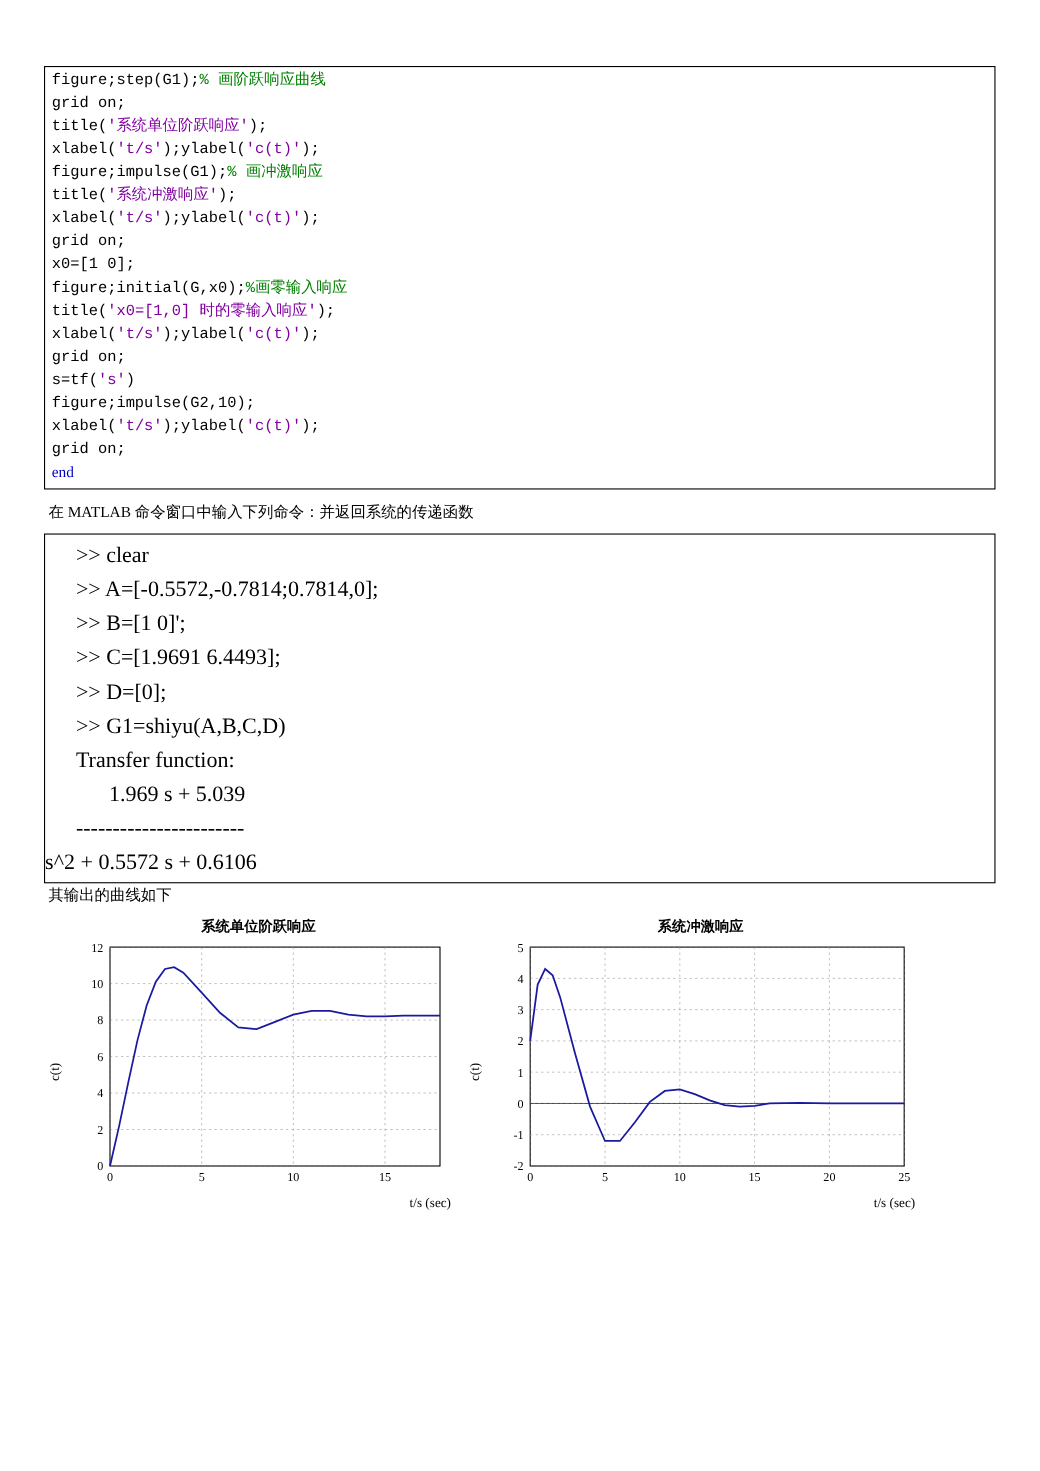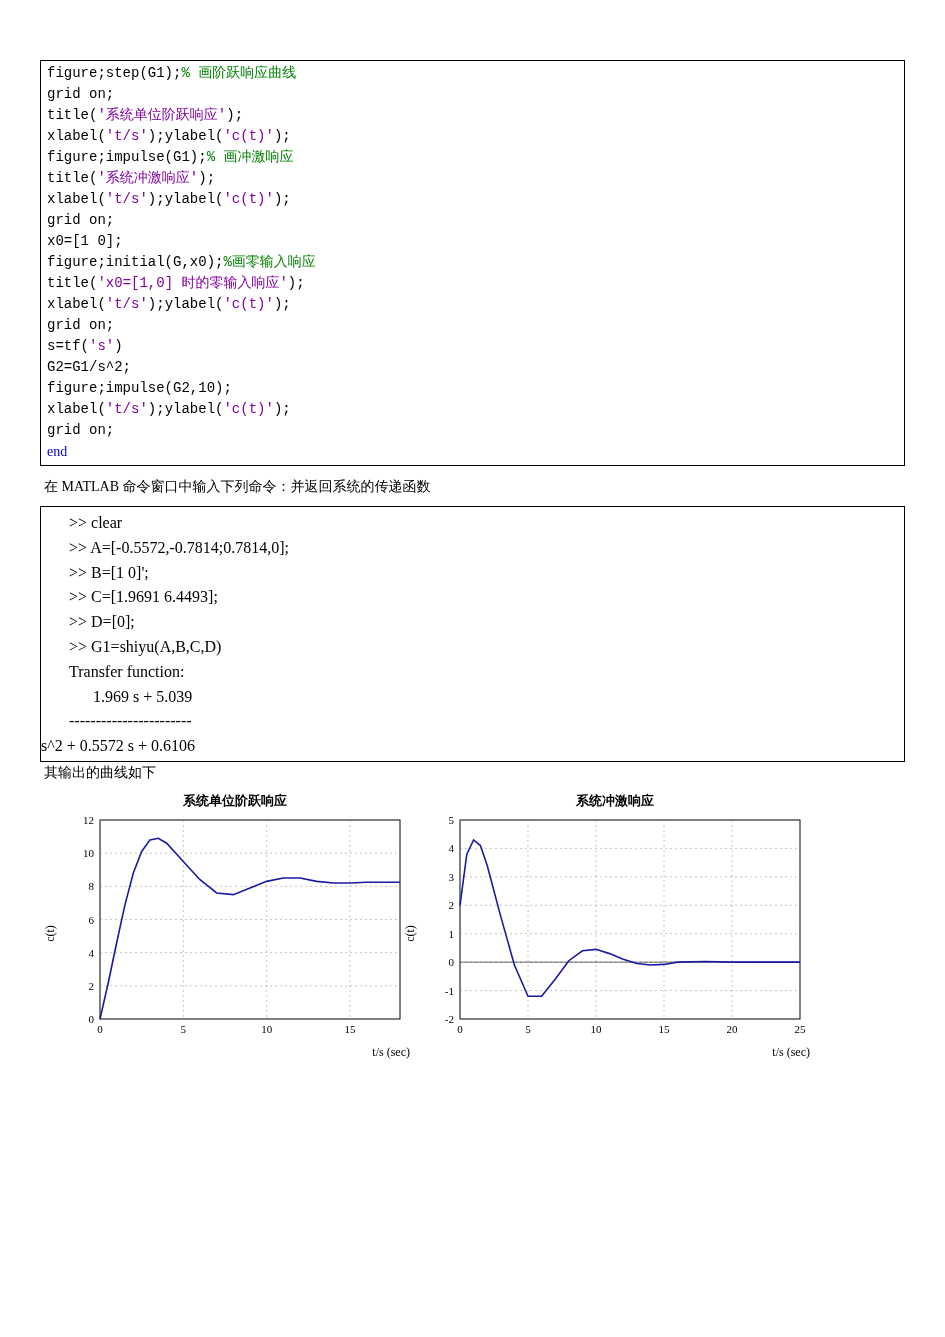--- a/index.html
+++ b/index.html
@@ -26,28 +26,28 @@
   .cmt  { color: #008000; }   
   .txt  { color: #000; }
   .bodytext {
     font-family: SimSun, "Times New Roman", serif;
     margin: 2px 4px 10px 4px;
   }
   .cmdbox {
     border: 1px solid #000;
     padding: 4px 8px 2px 28px;
     font-family: "Times New Roman", SimSun, serif;
-    font-size: 16px;
+    font-size: 20px;
     line-height: 1.55;
     margin-bottom: 2px;
   }
   .cmdline { white-space: pre; }
   .charts-row {
     display: flex;
-    gap: 10px;
+    gap: 32px;
     margin-top: 4px;
     margin-left: 20px;
   }
   .chart {
     position: relative;
   }
   .chart-title {
     text-align: center;
     font-family: SimSun, serif;
     font-size: 13px;
@@ -81,21 +81,20 @@
     <div class="codeline"><span class="txt">figure;impulse(G1);</span><span class="cmt">% 画冲激响应</span></div>
     <div class="codeline"><span class="txt">title(</span><span class="str">'系统冲激响应'</span><span class="txt">);</span></div>
     <div class="codeline"><span class="txt">xlabel(</span><span class="str">'t/s'</span><span class="txt">);ylabel(</span><span class="str">'c(t)'</span><span class="txt">);</span></div>
     <div class="codeline"><span class="txt">grid on;</span></div>
     <div class="codeline"><span class="txt">x0=[1 0];</span></div>
     <div class="codeline"><span class="txt">figure;initial(G,x0);</span><span class="cmt">%画零输入响应</span></div>
     <div class="codeline"><span class="txt">title(</span><span class="str">'x0=[1,0] 时的零输入响应'</span><span class="txt">);</span></div>
     <div class="codeline"><span class="txt">xlabel(</span><span class="str">'t/s'</span><span class="txt">);ylabel(</span><span class="str">'c(t)'</span><span class="txt">);</span></div>
     <div class="codeline"><span class="txt">grid on;</span></div>
     <div class="codeline"><span class="txt">s=tf(</span><span class="str">'s'</span><span class="txt">)</span></div>
-    <div class="codeline"><span class="txt">G2=G1/s^2;</span></div>
     <div class="codeline"><span class="txt">figure;impulse(G2,10);</span></div>
     <div class="codeline"><span class="txt">xlabel(</span><span class="str">'t/s'</span><span class="txt">);ylabel(</span><span class="str">'c(t)'</span><span class="txt">);</span></div>
     <div class="codeline"><span class="txt">grid on;</span></div>
     <div class="codeline"><span class="kw">end</span></div>
   </div>
 
 <div class="bodytext">在 MATLAB 命令窗口中输入下列命令：并返回系统的传递函数</div>
 
 <div class="cmdbox">
   <div id="cmdlines">

